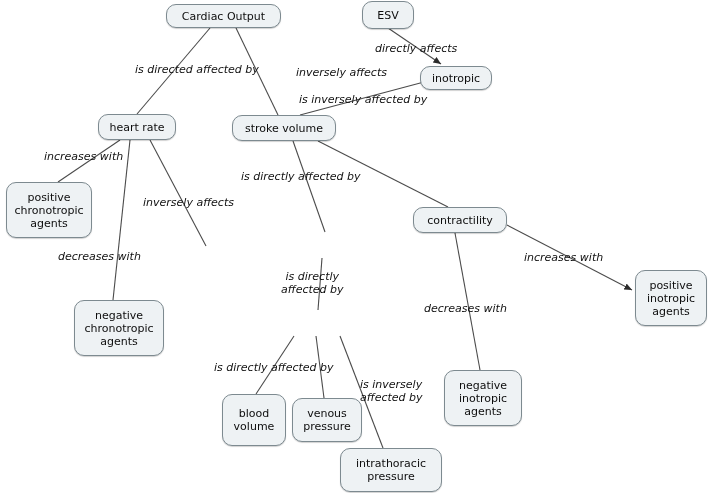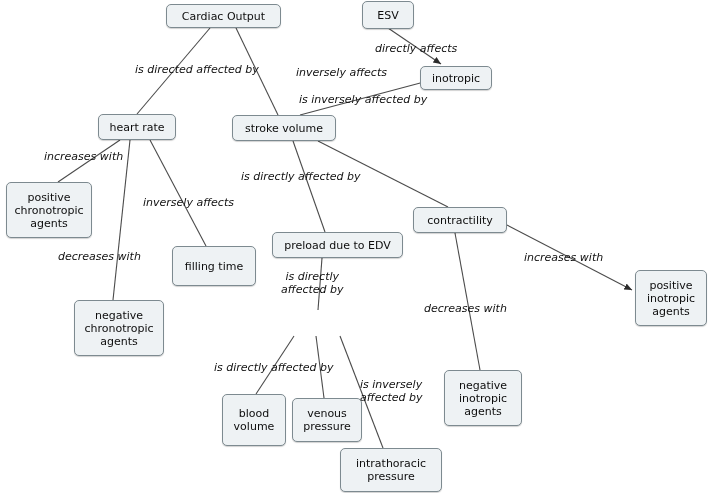--- a/index.html
+++ b/index.html
@@ -21,21 +21,21 @@
     top: 0;
     width: 709px;
     height: 493px;
     pointer-events: none;
   }
   .node {
     position: absolute;
     box-sizing: border-box;
     background: #eef2f4;
     border: 1px solid #7d8a90;
-    border-radius: 5px;
+    border-radius: 10px;
     color: #0d0d0d;
     font-size: 11px;
     line-height: 13px;
     text-align: center;
     display: flex;
     align-items: center;
     justify-content: center;
     padding: 2px 4px;
     white-space: pre-line;
     box-shadow: 0 1px 1px rgba(0,0,0,0.18);
@@ -113,26 +113,20 @@
   <div class="node" style="left:6px;top:182px;width:86px;height:56px;">
     <span>positive
 chronotropic
 agents</span>
   </div>
   <div class="node" style="left:74px;top:300px;width:90px;height:56px;">
     <span>negative
 chronotropic
 agents</span>
   </div>
-  <div class="node" style="left:172px;top:246px;width:84px;height:40px;">
-    <span>filling time</span>
-  </div>
-  <div class="node" style="left:272px;top:232px;width:131px;height:26px;">
-    <span>preload due to EDV</span>
-  </div>
   <div class="node" style="left:413px;top:207px;width:94px;height:26px;">
     <span>contractility</span>
   </div>
   <div class="node" style="left:635px;top:270px;width:72px;height:56px;">
     <span>positive
 inotropic
 agents</span>
   </div>
   <div class="node" style="left:444px;top:370px;width:78px;height:56px;">
     <span>negative

